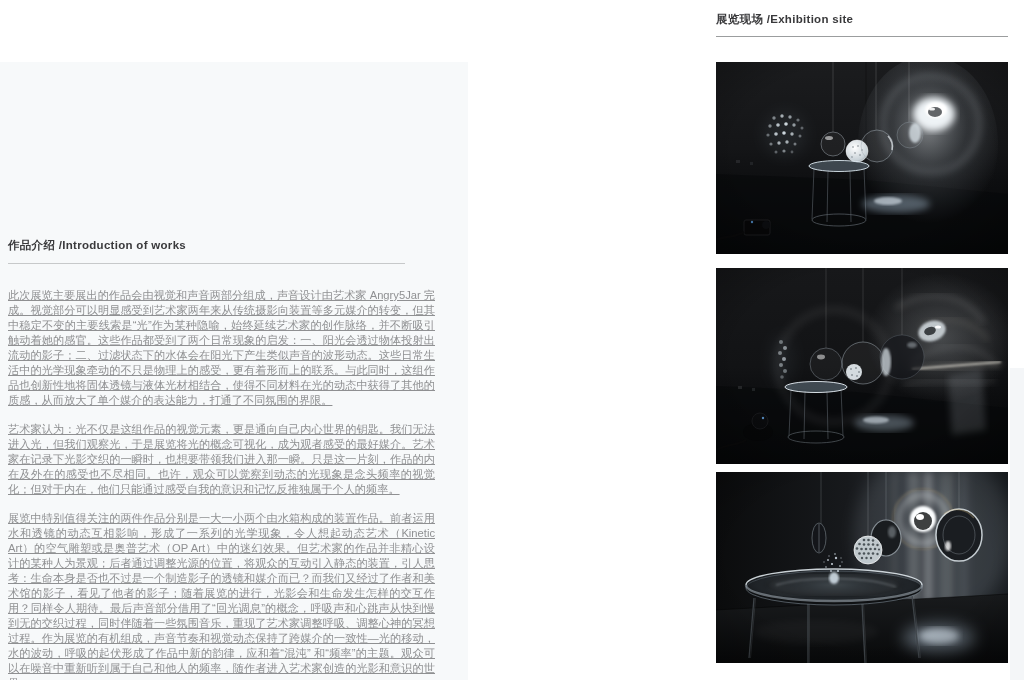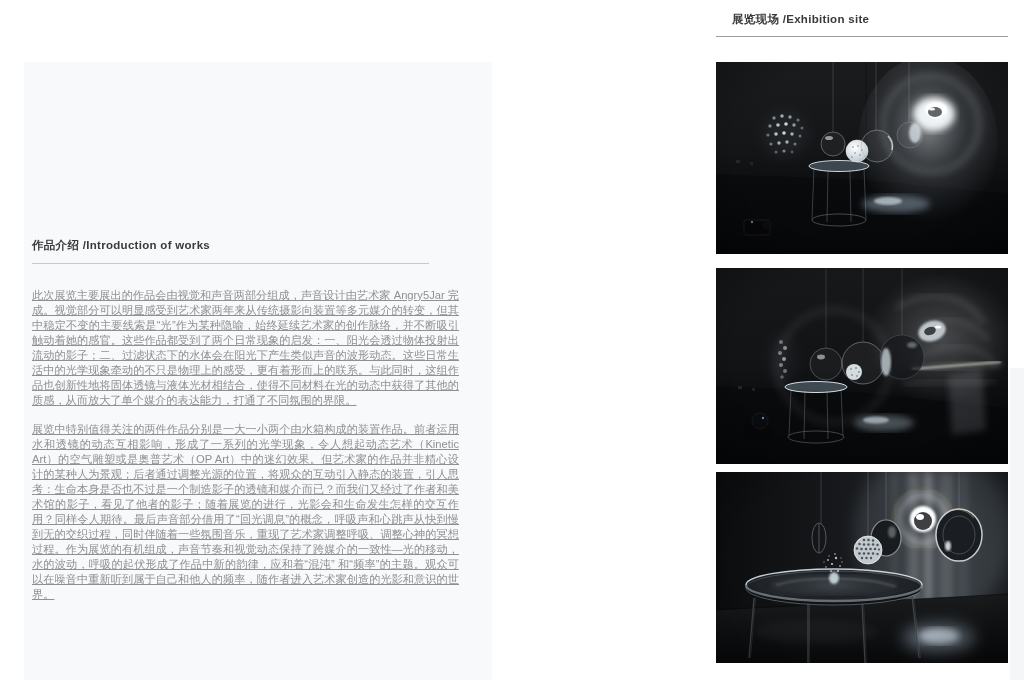--- a/index.html
+++ b/index.html
@@ -6,37 +6,36 @@
   body{
     width:1024px;height:680px;overflow:hidden;background:#ffffff;
     font-family:"Liberation Sans","DejaVu Sans",sans-serif;
     position:relative;
   }
   .page{position:absolute;inset:0;}
   
   .left-panel{
     position:absolute;left:0;top:62px;width:468px;height:618px;
     background:#f7f9fa;
-    margin-left:24px;
   }
   .intro-heading{
     position:absolute;left:8px;top:176px;margin:0;
     font-size:11.5px;font-weight:700;color:#3a3a3c;letter-spacing:.3px;
   }
   .rule{position:absolute;height:1px;background:#c7c9ca;}
   .intro-rule{left:8px;top:201px;width:397px;}
   .intro-body{
     position:absolute;left:8px;top:226px;width:427px;
     font-size:11.2px;line-height:15px;color:#8f9092;
     text-align:justify;text-justify:inter-ideograph;
   }
   .intro-body p{margin:0 0 14px 0;text-decoration:underline;}
   
   .exh-heading{
-    position:absolute;left:732px;top:12px;margin:0;
+    position:absolute;left:716px;top:12px;margin:0;
     font-size:11.5px;font-weight:700;color:#39393b;letter-spacing:.3px;
   }
   .exh-rule{left:716px;top:36px;width:292px;background:#9b9d9e;}
   figure.photo{position:absolute;left:716px;margin:0;overflow:hidden;background:#0b0c0d;}
   .photo1{top:62px;width:292px;height:192px;}
   .photo2{top:268px;width:292px;height:196px;}
   .photo3{top:472px;width:292px;height:191px;}
   figure.photo svg{display:block;width:100%;height:100%;}
   .edge-strip{
     position:absolute;left:1010px;top:368px;width:14px;height:312px;
@@ -46,20 +45,21 @@
 </head>
 <body>
 
 <div class="page">
 
   <section class="left-panel">
     <h2 class="intro-heading">作品介绍 /Introduction of works</h2>
     <div class="rule intro-rule"></div>
     <div class="intro-body">
       <p>此次展览主要展出的作品会由视觉和声音两部分组成，声音设计由艺术家 Angry5Jar 完成。视觉部分可以明显感受到艺术家两年来从传统摄影向装置等多元媒介的转变，但其中稳定不变的主要线索是“光”作为某种隐喻，始终延续艺术家的创作脉络，并不断吸引触动着她的感官。这些作品都受到了两个日常现象的启发：一、阳光会透过物体投射出流动的影子；二、过滤状态下的水体会在阳光下产生类似声音的波形动态。这些日常生活中的光学现象牵动的不只是物理上的感受，更有着形而上的联系。与此同时，这组作品也创新性地将固体透镜与液体光材相结合，使得不同材料在光的动态中获得了其他的质感，从而放大了单个媒介的表达能力，打通了不同氛围的界限。</p>
+      <p>艺术家认为：光不仅是这组作品的视觉元素，更是通向自己内心世界的钥匙。我们无法进入光，但我们观察光，于是展览将光的概念可视化，成为观者感受的最好媒介。艺术家在记录下光影交织的一瞬时，也想要带领我们进入那一瞬。只是这一片刻，作品的内在及外在的感受也不尽相同。也许，观众可以觉察到动态的光现象是念头频率的视觉化；但对于内在，他们只能通过感受自我的意识和记忆反推独属于个人的频率。</p>
       <p>展览中特别值得关注的两件作品分别是一大一小两个由水箱构成的装置作品。前者运用水和透镜的动态互相影响，形成了一系列的光学现象，令人想起动态艺术（Kinetic Art）的空气雕塑或是奥普艺术（OP Art）中的迷幻效果。但艺术家的作品并非精心设计的某种人为景观；后者通过调整光源的位置，将观众的互动引入静态的装置，引人思考：生命本身是否也不过是一个制造影子的透镜和媒介而已？而我们又经过了作者和美术馆的影子，看见了他者的影子；随着展览的进行，光影会和生命发生怎样的交互作用？同样令人期待。最后声音部分借用了“回光调息”的概念，呼吸声和心跳声从快到慢到无的交织过程，同时伴随着一些氛围音乐，重现了艺术家调整呼吸、调整心神的冥想过程。作为展览的有机组成，声音节奏和视觉动态保持了跨媒介的一致性—光的移动，水的波动，呼吸的起伏形成了作品中新的韵律，应和着“混沌” 和“频率”的主题。观众可以在噪音中重新听到属于自己和他人的频率，随作者进入艺术家创造的光影和意识的世界。</p>
 
     </div>
   </section>
 
   <h2 class="exh-heading">展览现场 /Exhibition site</h2>
   <div class="rule exh-rule"></div>
 
   <figure class="photo photo1" aria-label="暗黑展厅：悬浮玻璃球串，左墙点阵光斑，右墙圆形强光投影，钢丝玻璃圆桌与地面摇头灯">
     <svg viewBox="0 0 292 192" preserveAspectRatio="none">

